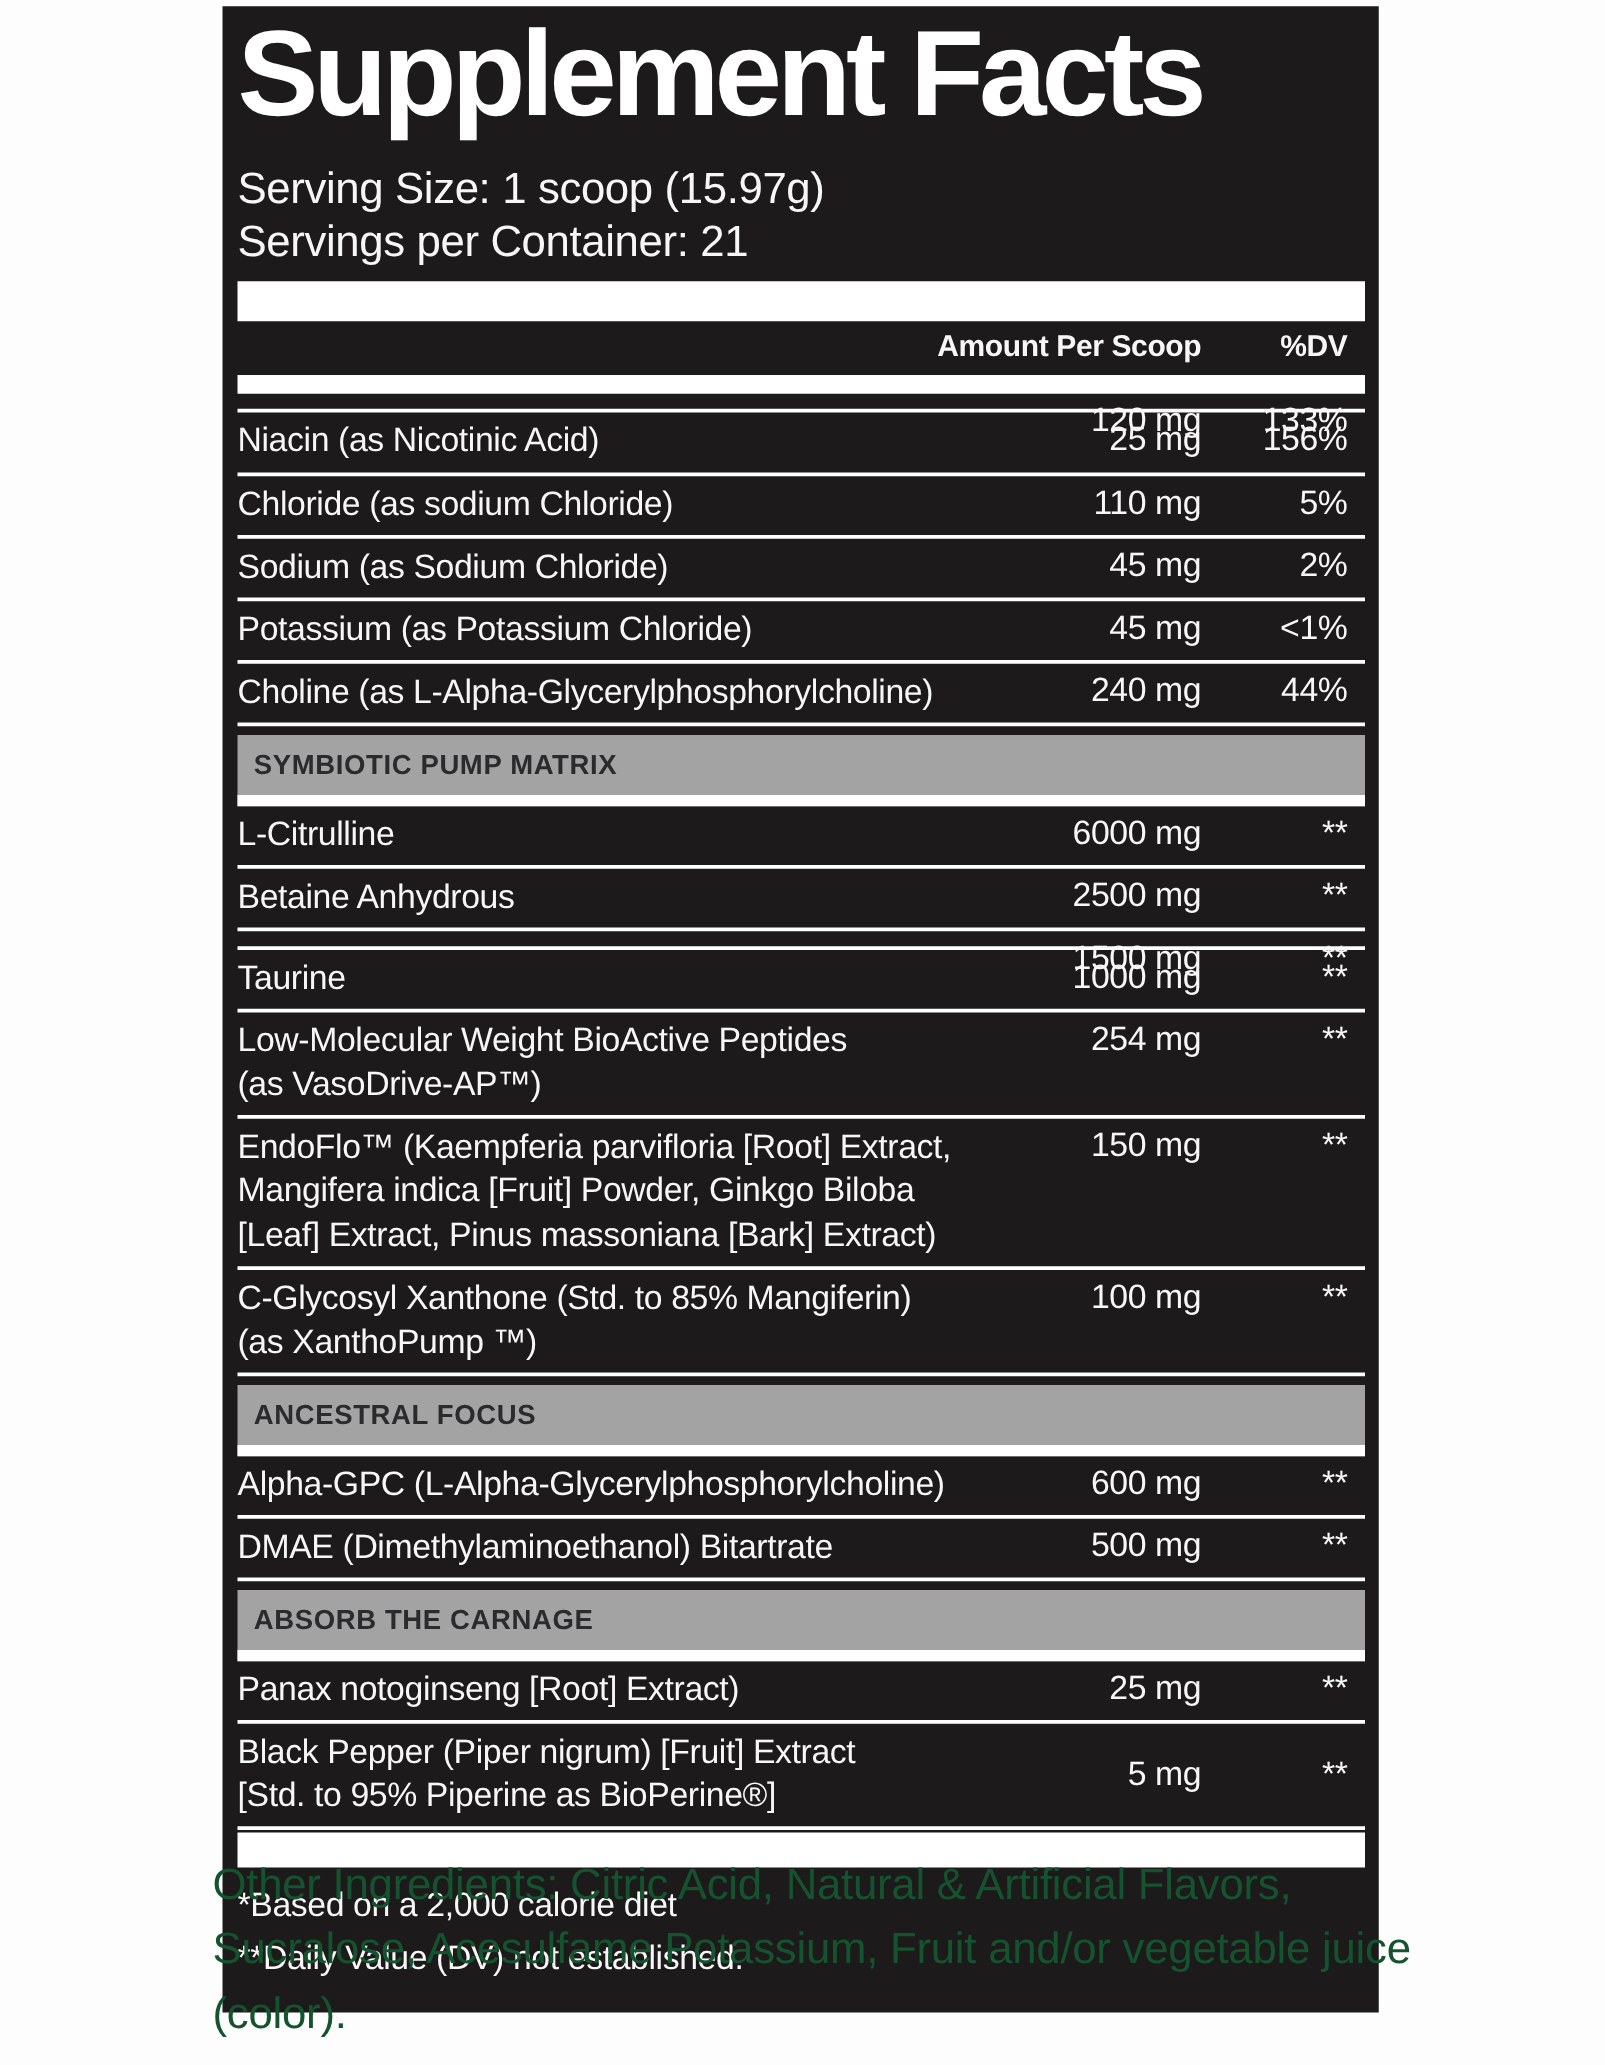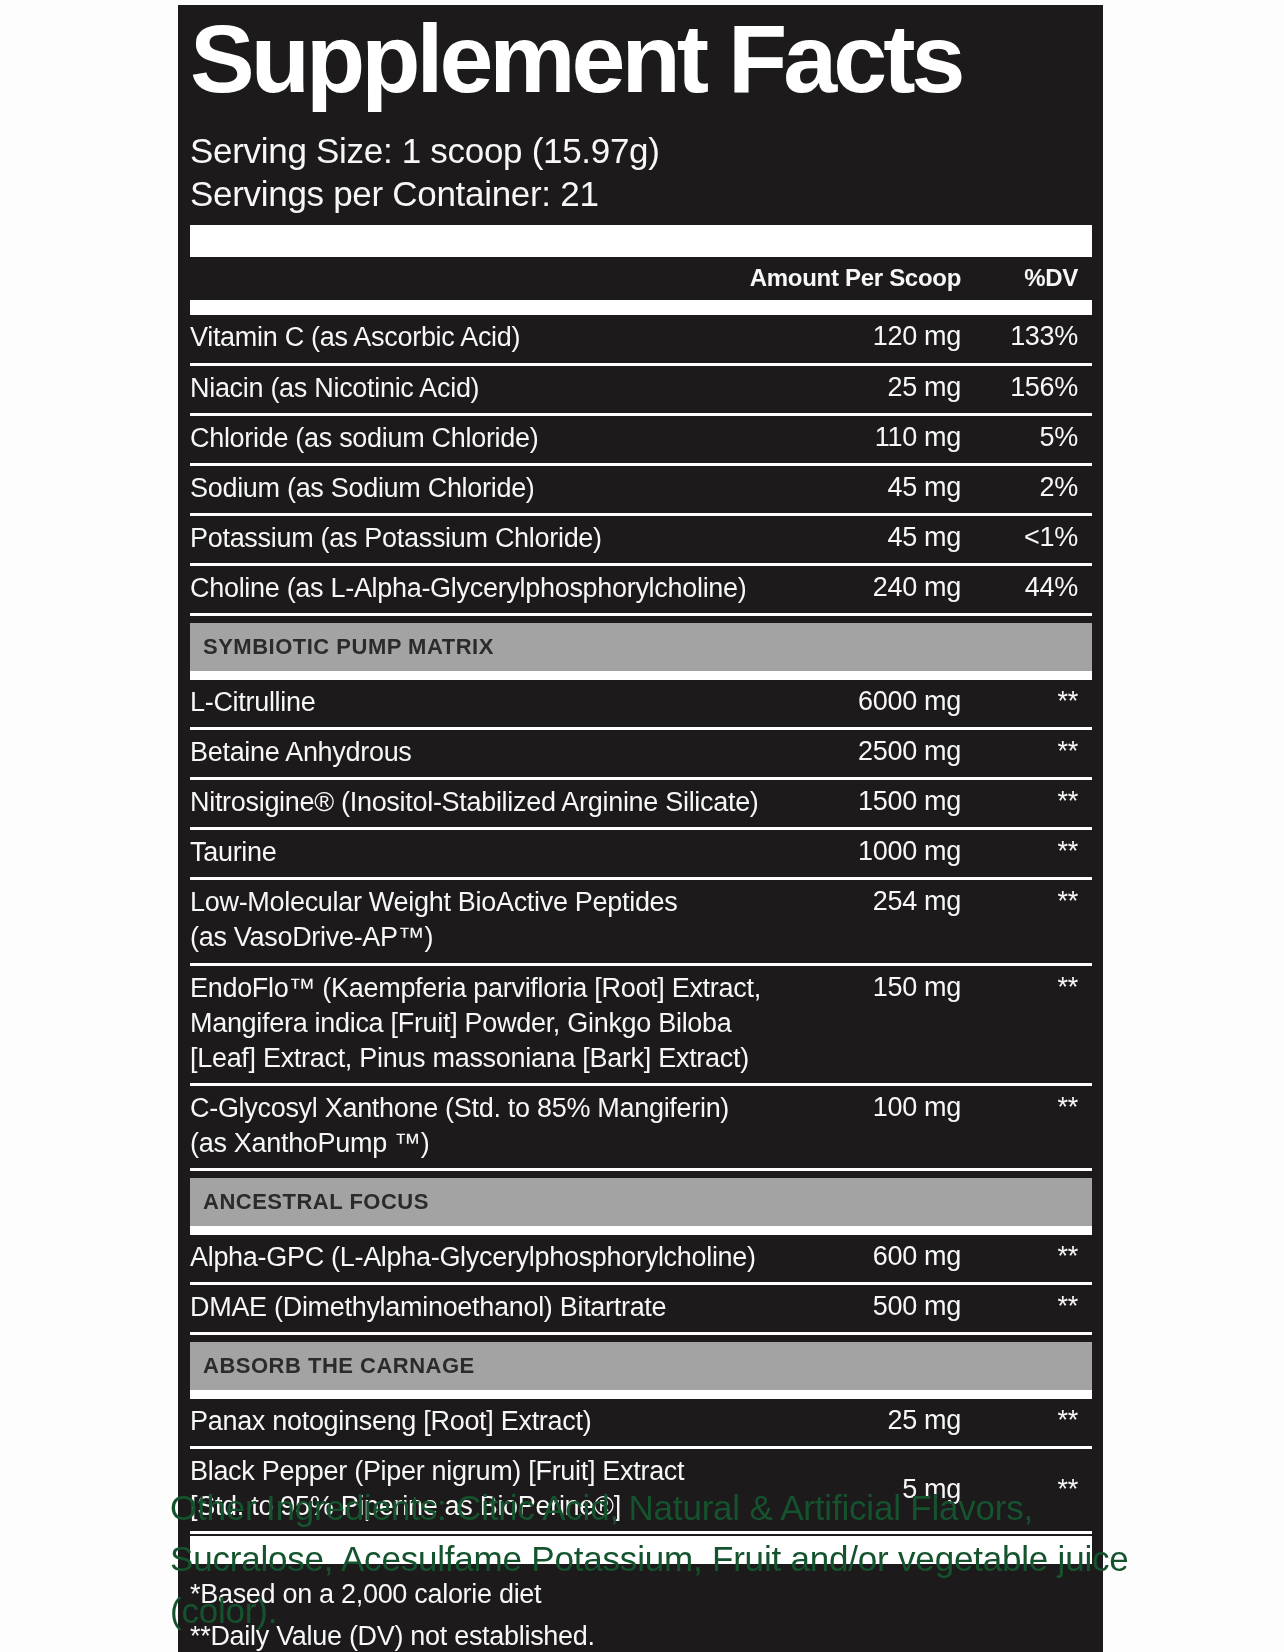--- a/index.html
+++ b/index.html
@@ -122,23 +122,20 @@
 
     <div class="colhead">
       <span class="c-amt">Amount Per Scoop</span>
       <span class="c-dv">%DV</span>
     </div>
 
     <div class="band-thin"></div>
 
     <div id="rows-root">
         <div class="row">
-          <div class="name">
-            <div class="nline">Vitamin C (as Ascorbic Acid)</div>
-          </div>
           <div class="amt">120 mg</div>
           <div class="dv">133%</div>
         </div>
         <div class="row">
           <div class="name">
             <div class="nline">Niacin (as Nicotinic Acid)</div>
           </div>
           <div class="amt">25 mg</div>
           <div class="dv">156%</div>
         </div>
@@ -179,23 +176,20 @@
           <div class="dv">**</div>
         </div>
         <div class="row">
           <div class="name">
             <div class="nline">Betaine Anhydrous</div>
           </div>
           <div class="amt">2500 mg</div>
           <div class="dv">**</div>
         </div>
         <div class="row">
-          <div class="name">
-            <div class="nline">Nitrosigine® (Inositol-Stabilized Arginine Silicate)</div>
-          </div>
           <div class="amt">1500 mg</div>
           <div class="dv">**</div>
         </div>
         <div class="row">
           <div class="name">
             <div class="nline">Taurine</div>
           </div>
           <div class="amt">1000 mg</div>
           <div class="dv">**</div>
         </div>

